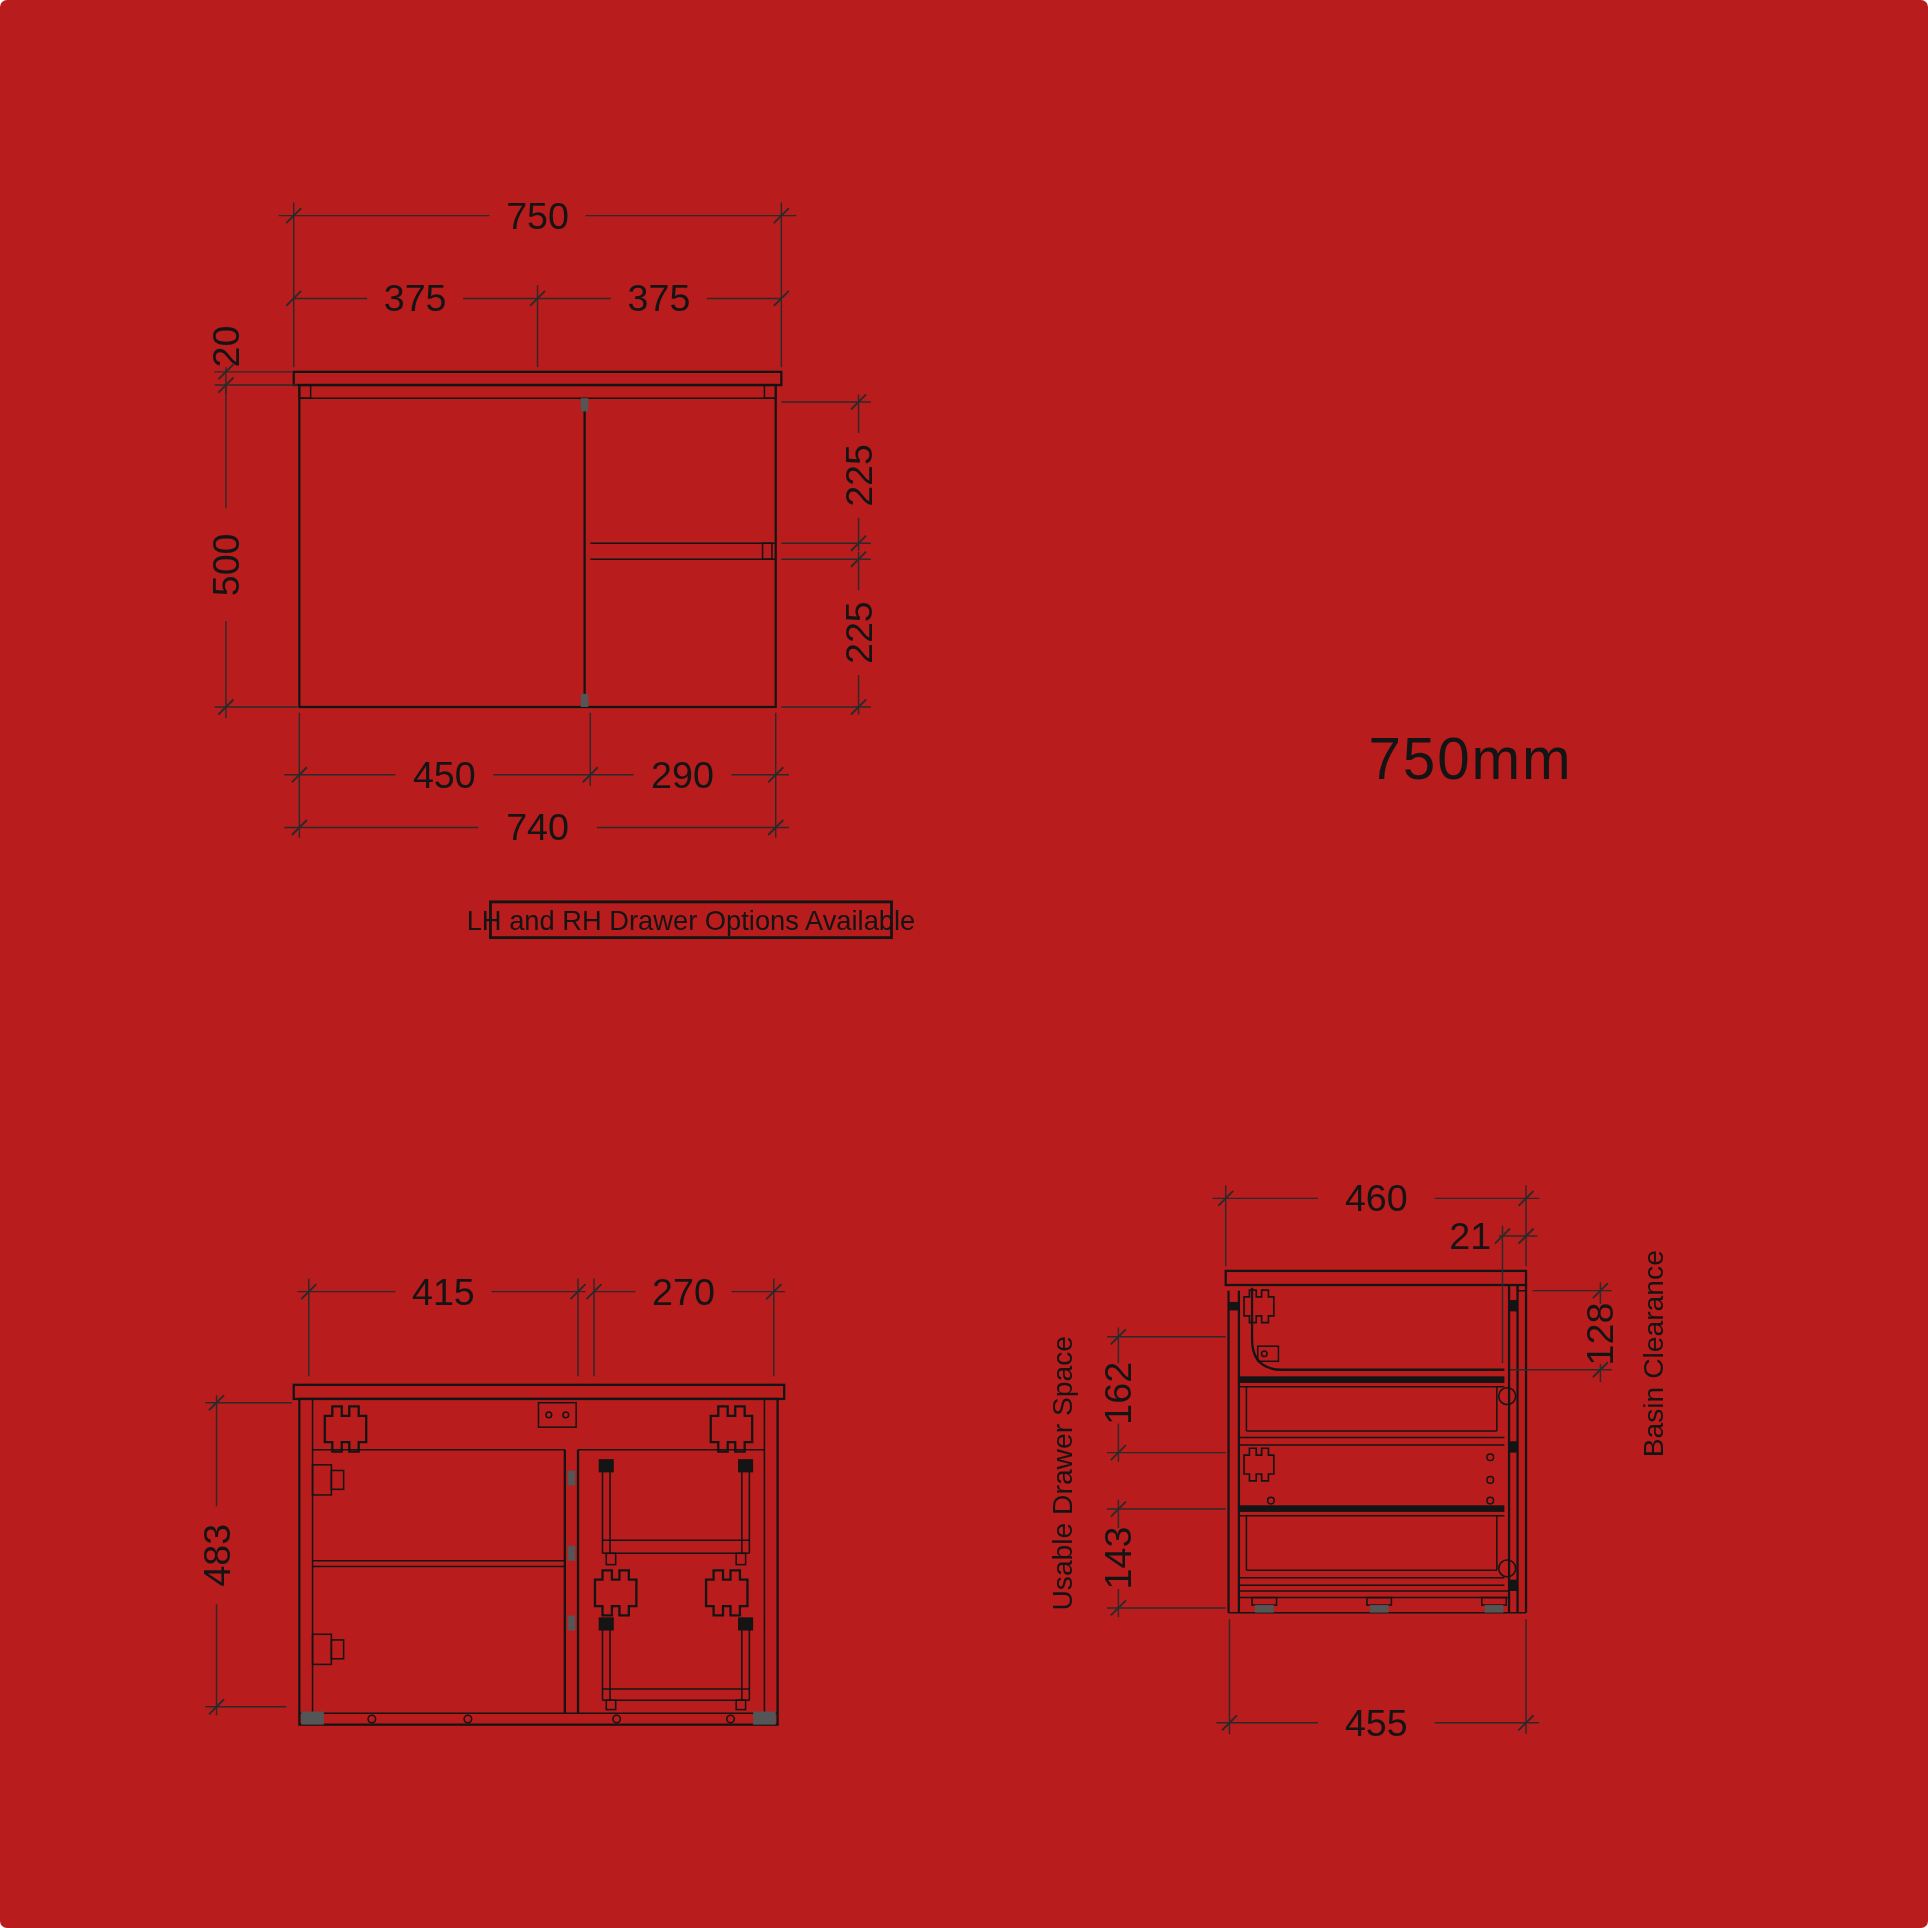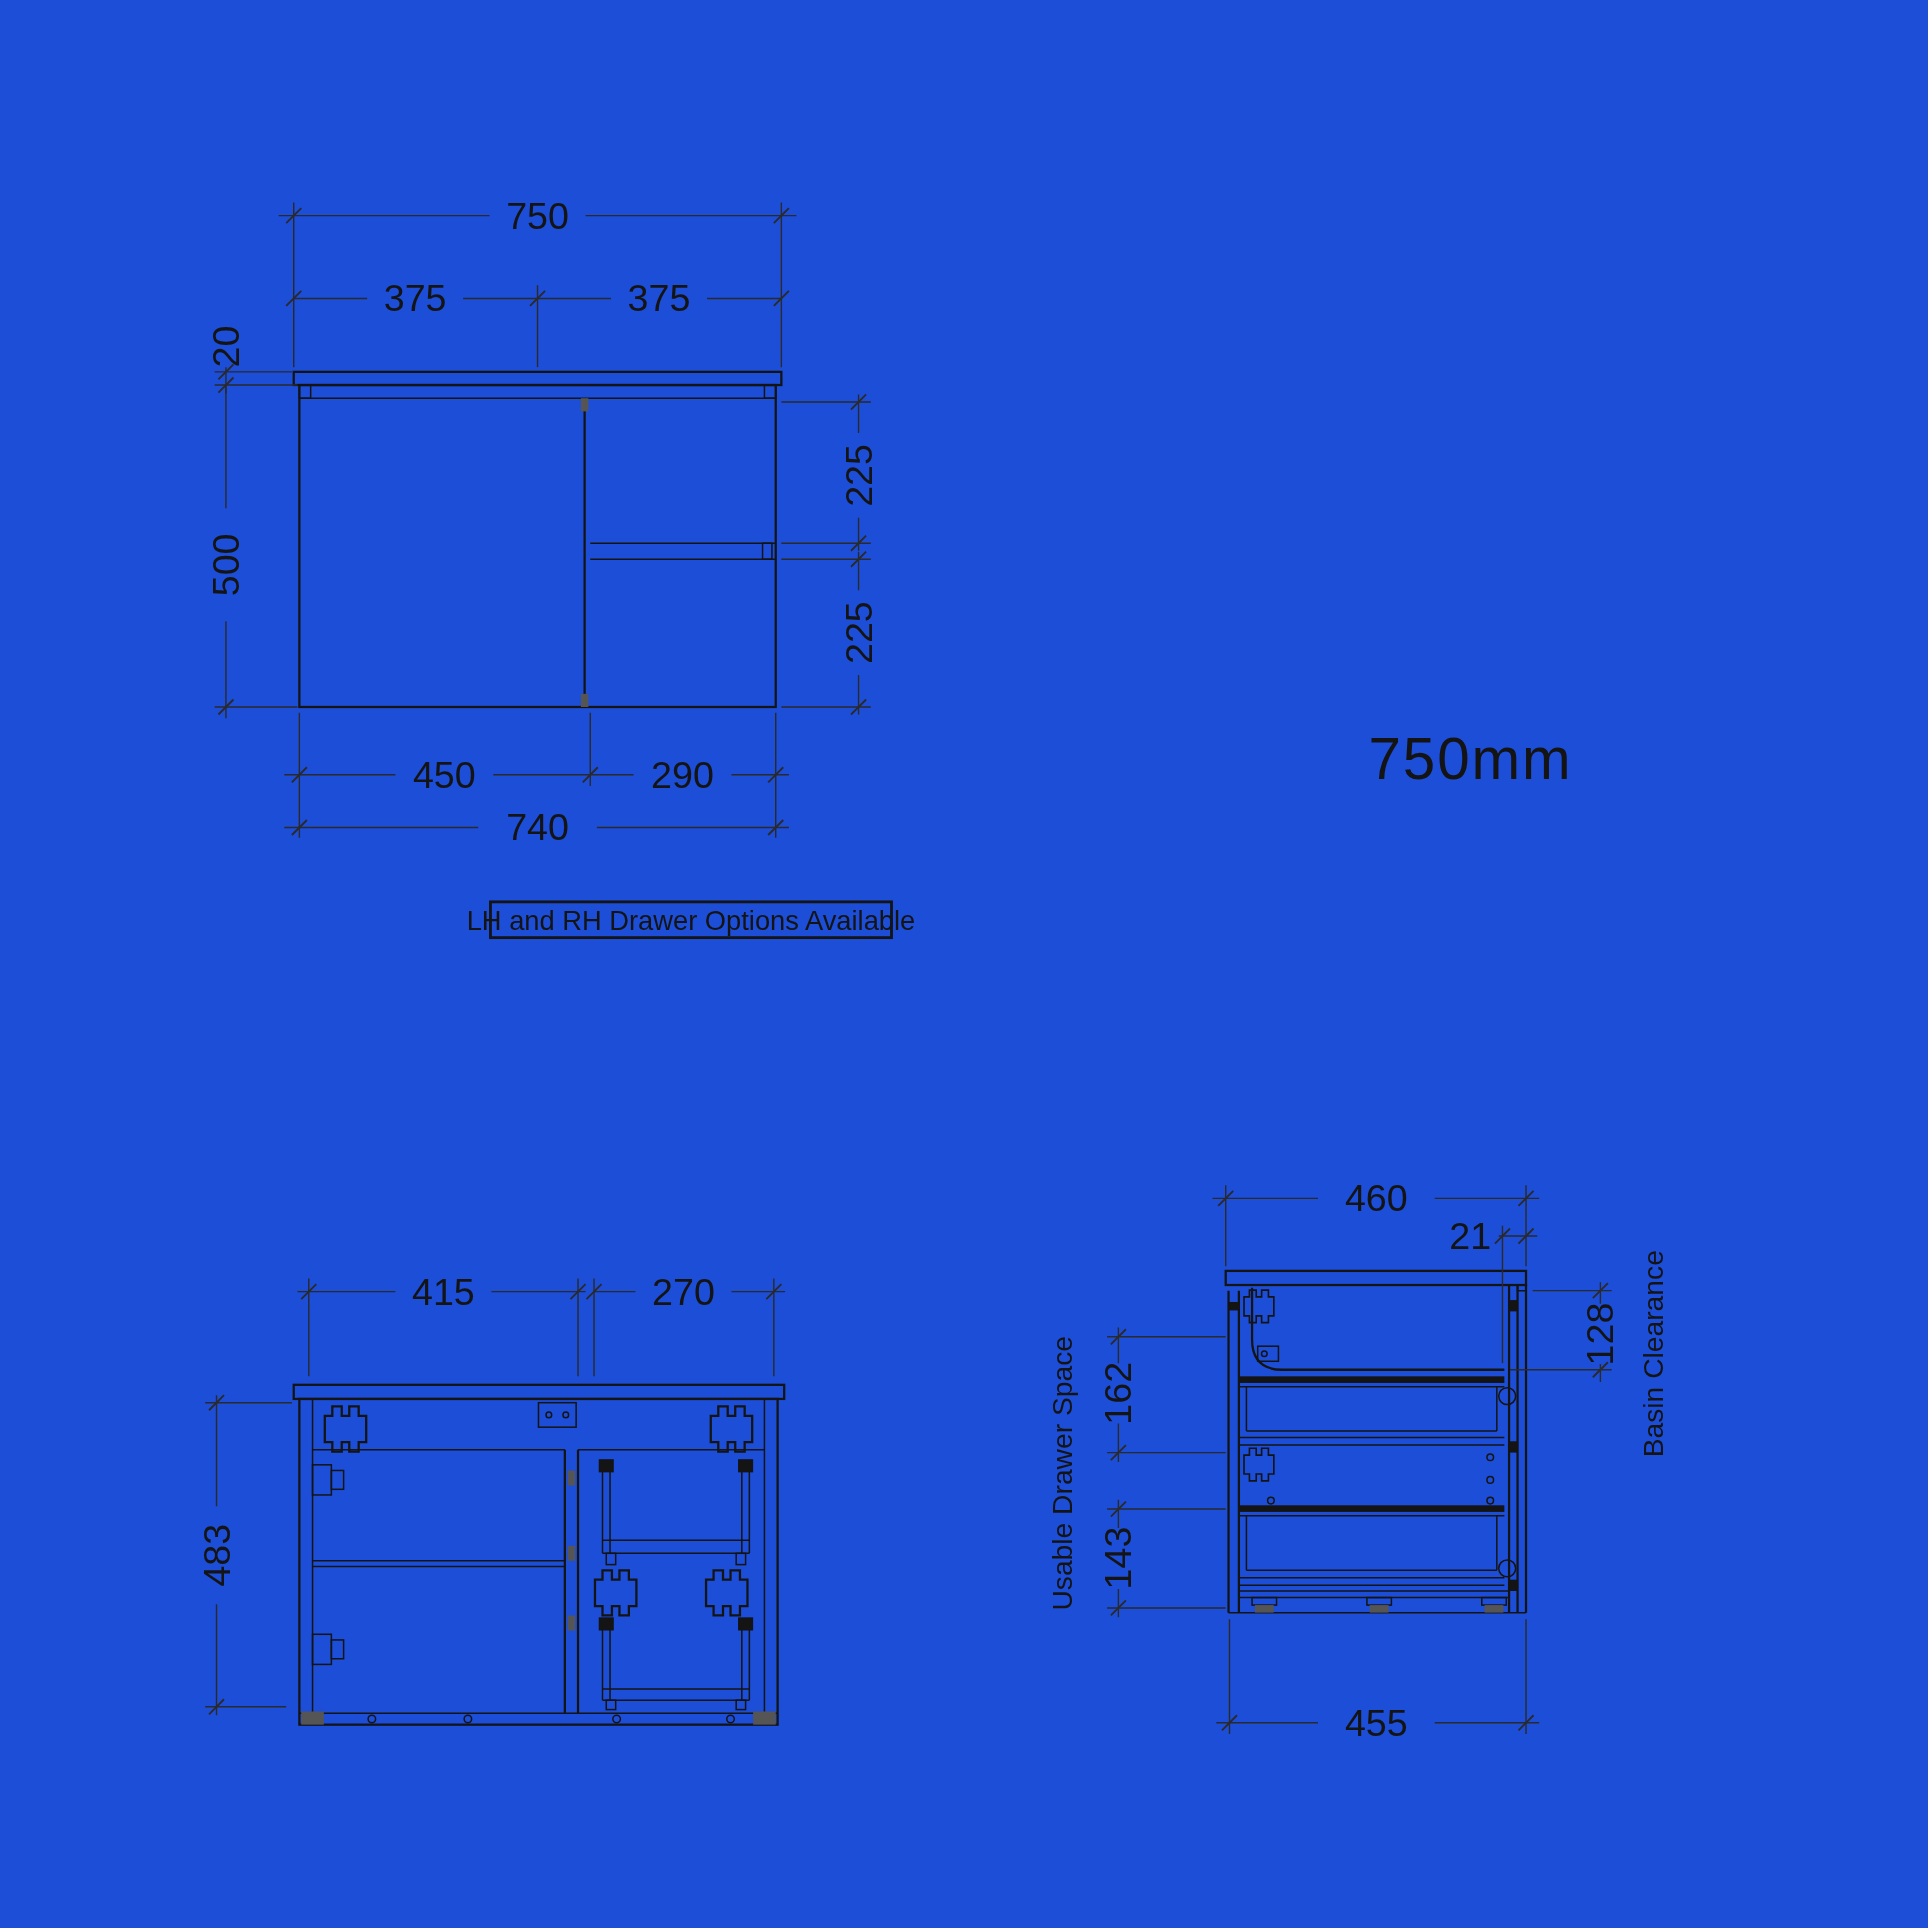--- a/index.html
+++ b/index.html
@@ -1,18 +1,19 @@
 <!DOCTYPE html>
 <html style="font-size:15px"><head>
 <meta charset="utf-8">
 <style>
   html,body{margin:0;padding:0;background:#ffffff;}
   .sheet{
-    width:1928px;height:1928px;position:relative;background:#1d4ed8;
+    width:1928px;height:1928px;position:relative;background:#b91c1c;
     font-family:"Liberation Sans", sans-serif;
+    border-radius:7px;
   }
   svg text{
     font-family:"Liberation Sans", sans-serif;
     fill:#141414;
   }
   .dim-num{font-size:40px;}
   .dim-label{font-size:30px;}
   .callout-text{font-size:29px;}
   .big-size{font-size:62px;letter-spacing:2px;}
   .obj{stroke:#141414;stroke-width:2.4;fill:none;}

